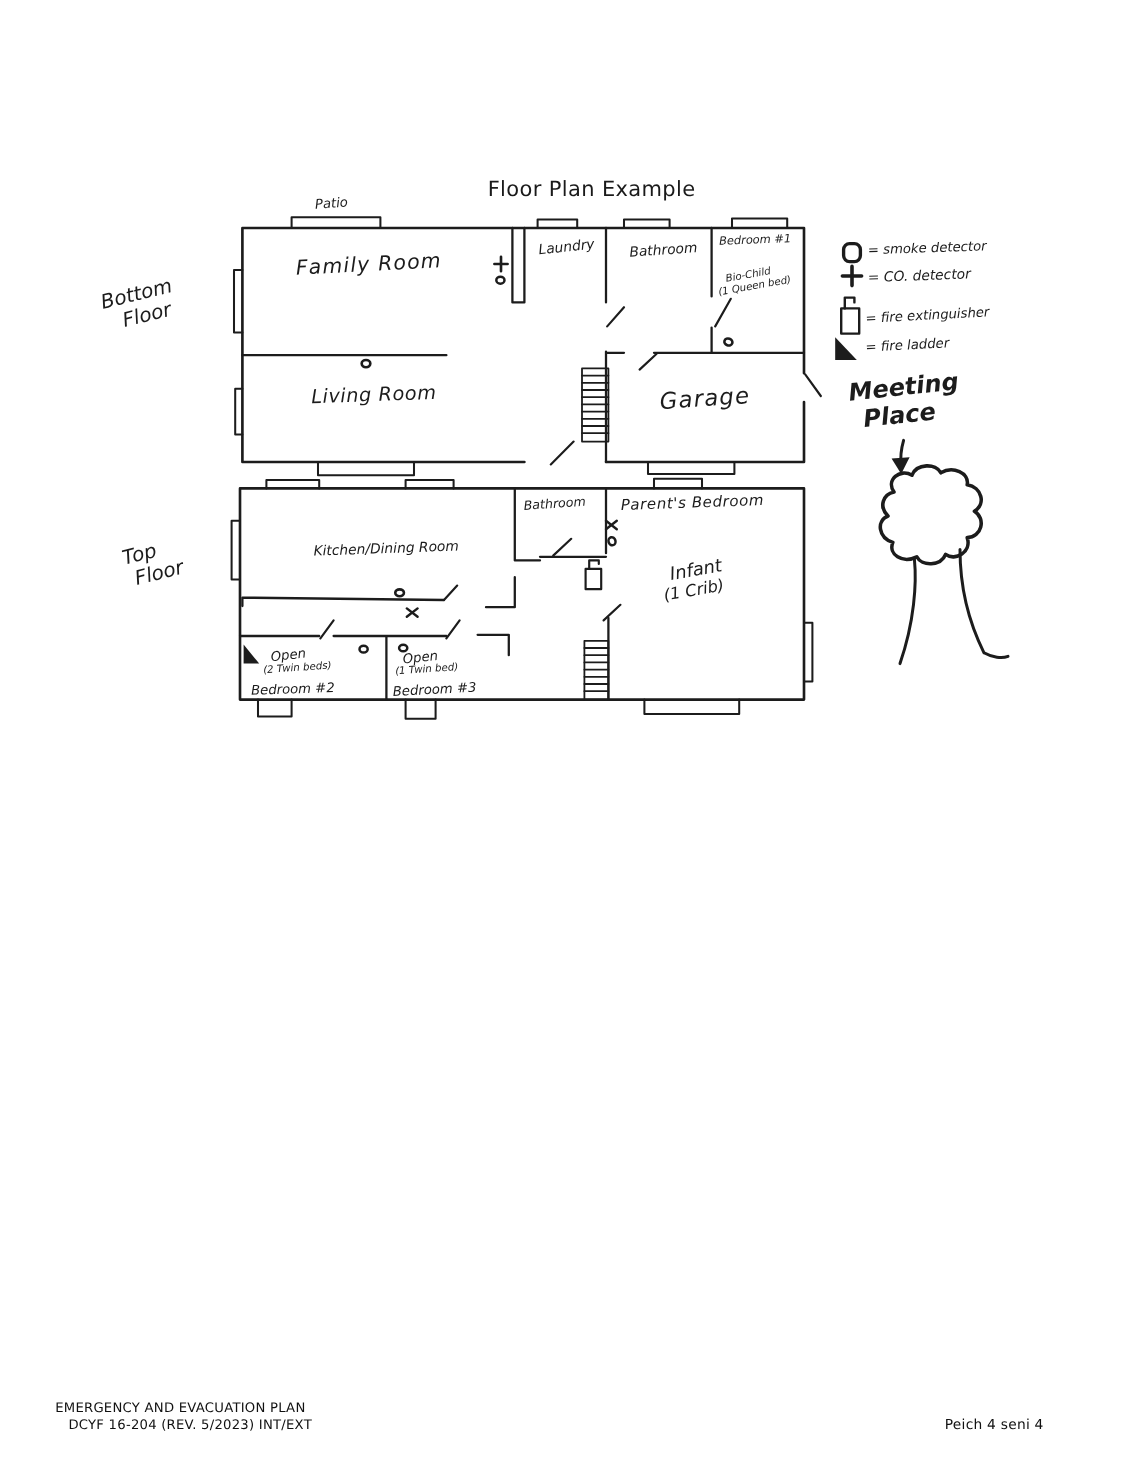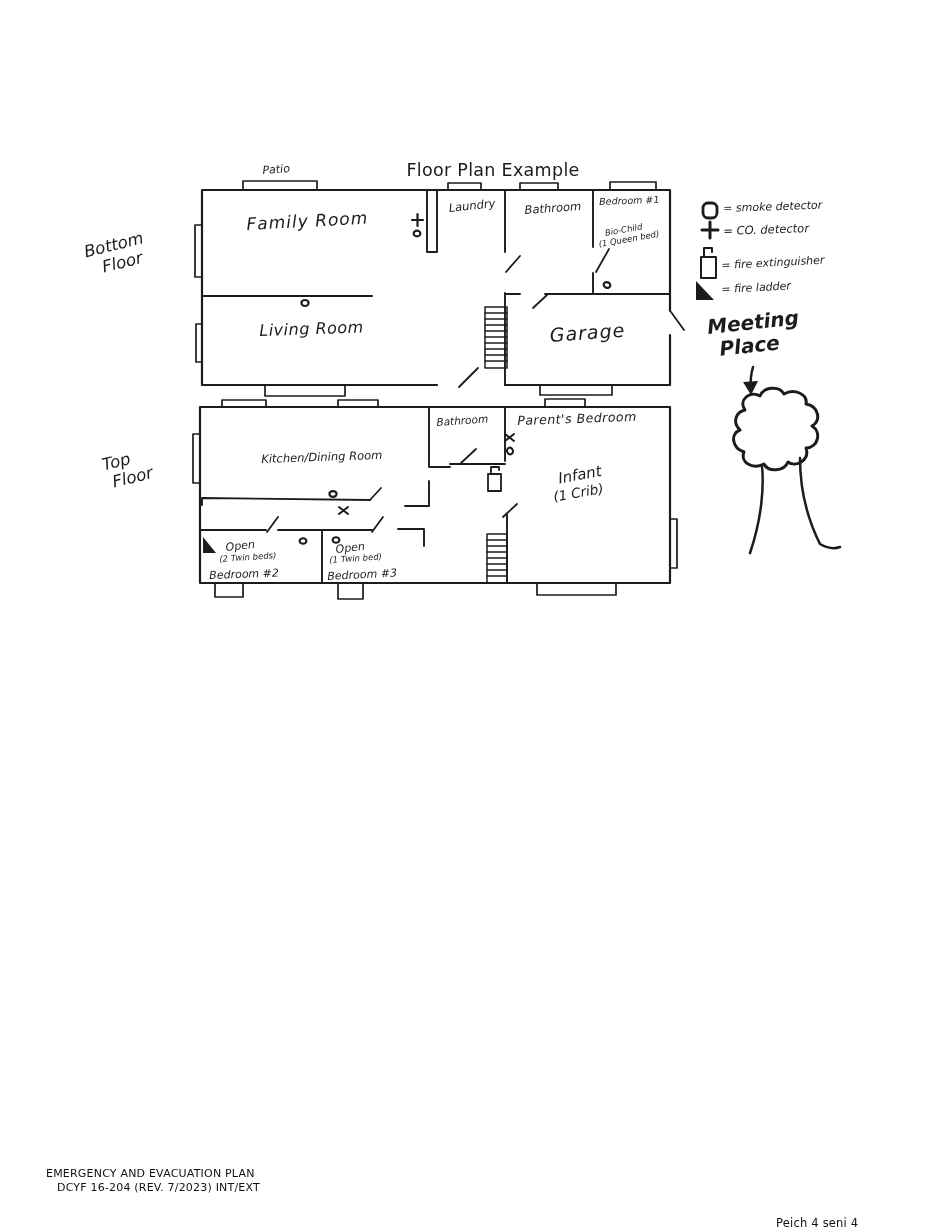--- a/index.html
+++ b/index.html
@@ -150,21 +150,21 @@
         C752,470 740,462 744,452
         C732,448 730,434 740,430
         C732,422 736,412 745,410 Z"></path>
       <path stroke-width="2.5" d="
         M762,466 C764,486 762,518 750,553
         M800,458 C800,486 806,516 820,544
         M820,544 C827,548 835,549 840,547"></path>
     </g>
   </svg>
 
-  <div class="abs print title" style="left:348px;top:160px;width:290px;">Floor Plan Example</div>
+  <div class="abs print title" style="left:348px;top:148px;width:290px;">Floor Plan Example</div>
 
   <div class="abs hand" style="left:82px;top:243px;font-size:16.5px;transform:rotate(-14deg);line-height:19px;">
     <div>Bottom</div>
     <div style="margin-left:14px;">Floor</div>
   </div>
   <div class="abs hand" style="left:100px;top:456px;font-size:16.5px;transform:rotate(-14deg);line-height:19px;">
     <div>Top</div>
     <div style="margin-left:6px;">Floor</div>
   </div>
 
@@ -198,16 +198,16 @@
   <div class="abs hand" style="left:723px;top:224px;font-size:11.5px;transform:rotate(-2deg);">= CO. detector</div>
   <div class="abs hand" style="left:721px;top:259px;font-size:11px;transform:rotate(-3deg);">= fire extinguisher</div>
   <div class="abs hand" style="left:721px;top:283px;font-size:11px;transform:rotate(-3deg);">= fire ladder</div>
 
   <div class="abs hand" style="left:706px;top:316px;transform:rotate(-6deg);font-size:20px;line-height:23px;font-weight:bold;">
     <div>Meeting</div>
     <div style="margin-left:10px;">Place</div>
   </div>
 
   <div class="abs print footer" style="left:46px;top:1167px;">EMERGENCY AND EVACUATION PLAN</div>
-  <div class="abs print footer" style="left:57px;top:1181px;">DCYF 16-204 (REV. 7/2023) INT/EXT</div>
-  <div class="abs print footer" style="left:776px;top:1180px;width:105px;text-align:left;font-size:11.5px;margin-top:36px;">Peich 4 seni 4</div>
+  <div class="abs print footer" style="left:57px;top:1181px;">DCYF 16-204 (REV. 5/2023) INT/EXT</div>
+  <div class="abs print footer" style="left:776px;top:1180px;width:105px;text-align:center;font-size:11.5px;">Peich 4 seni 4</div>
 
 </div>
 
 </body></html>

